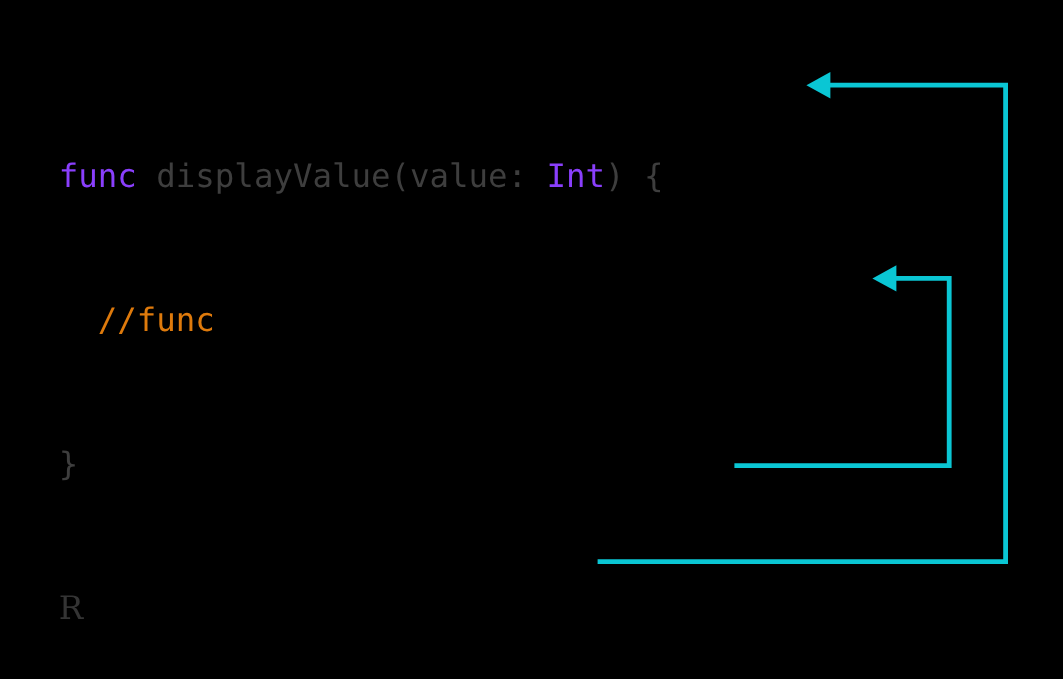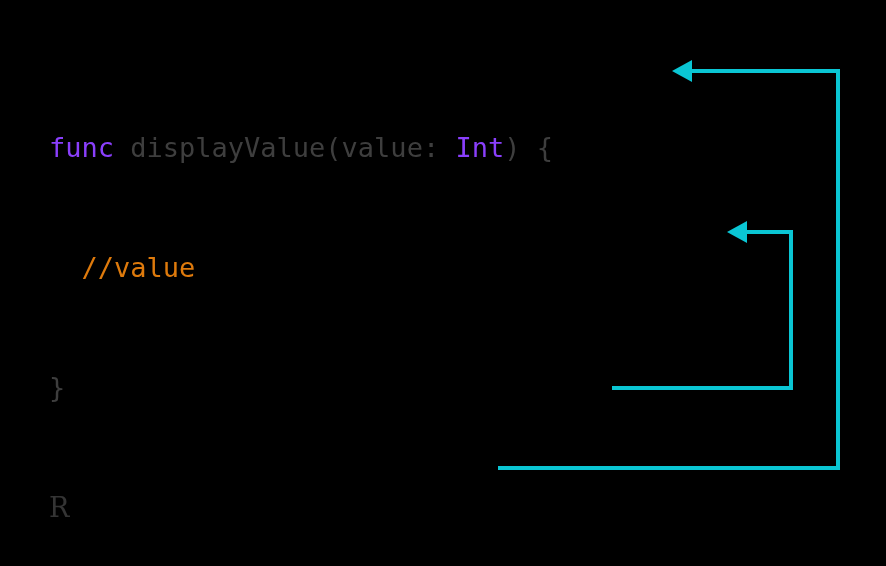--- a/index.html
+++ b/index.html
@@ -58,21 +58,21 @@
     pointer-events: none;
   }
 </style>
 </head>
 <body>
 
 <div id="stage">
 
   <div class="code-block">
     <div class="code-line"><span class="tok-keyword">func</span><span class="tok-plain"> displayValue(value: </span><span class="tok-type">Int</span><span class="tok-plain">) {</span></div>
-    <div class="code-line"><span class="tok-plain">  </span><span class="tok-comment">//value</span></div>
+    <div class="code-line"><span class="tok-plain">  </span><span class="tok-comment">//func</span></div>
     <div class="code-line"><span class="tok-plain">}</span></div>
     <div class="code-line"><span class="stray-letter">R</span></div>
     
     
     
     
     
     
     
   </div>

